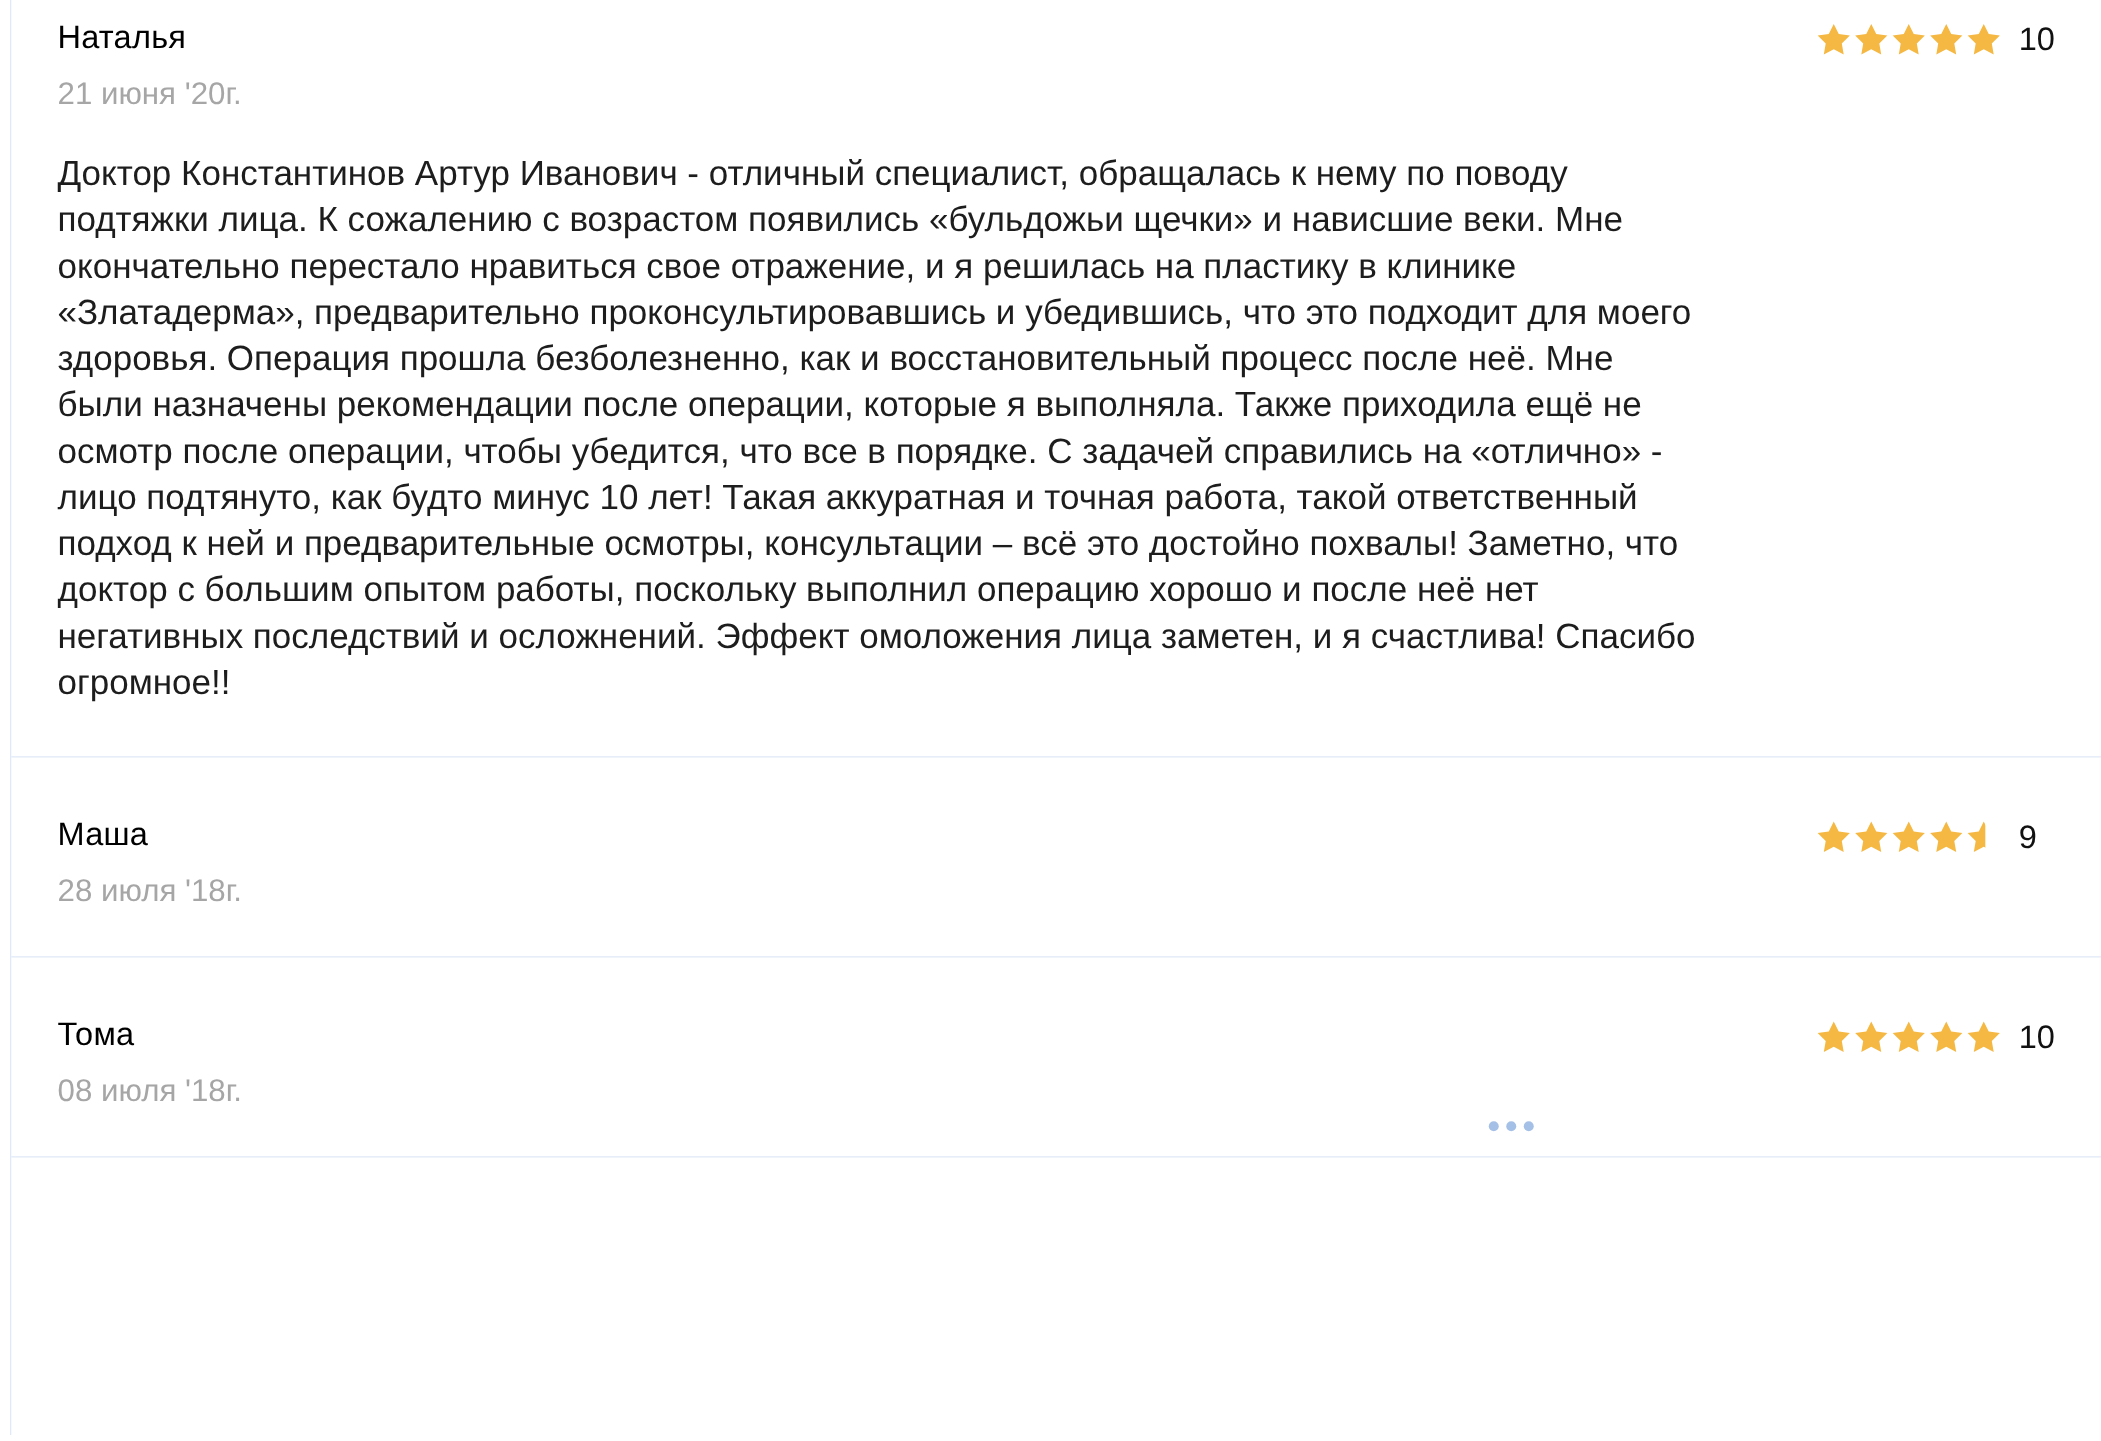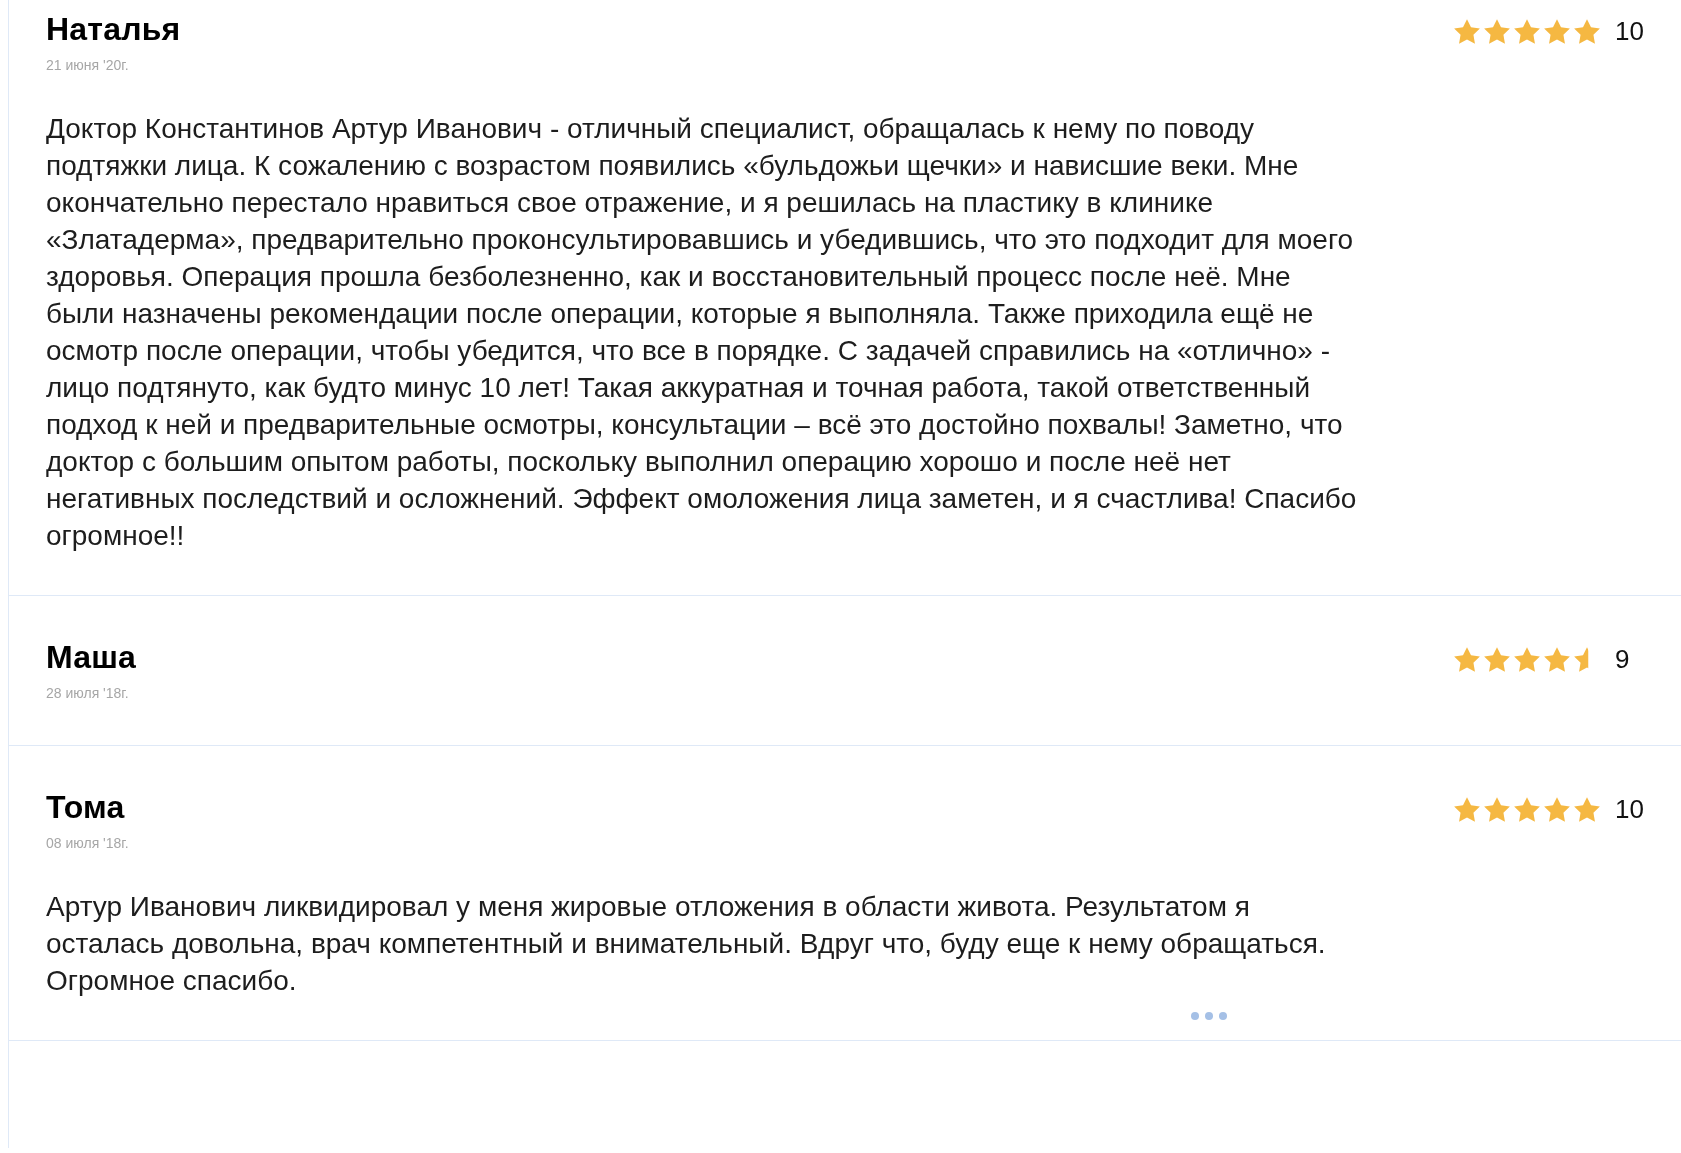--- a/index.html
+++ b/index.html
@@ -26,29 +26,29 @@
   .review-card.first {
     padding-top: 14px;
   }
   .review-header {
     display: flex;
     justify-content: space-between;
     align-items: flex-start;
   }
   .author-name {
     margin: 0;
-    font-size: 32px;
+    font-size: 26px;
     line-height: 30px;
-    font-weight: 700;
+    font-weight: 400;
     color: var(--c-name, #000000);
     letter-spacing: 0.2px;
   }
   .review-date {
-    margin-top: 10px;
-    font-size: 14px;
+    margin-top: 20px;
+    font-size: 25px;
     line-height: 22px;
     color: var(--c-date_text, #A6A6A6);
   }
   .rating-block {
     display: flex;
     align-items: center;
     gap: 13px;
     margin-top: 2px;
     flex: 0 0 auto;
   }
@@ -181,21 +181,20 @@
             <svg class="star" viewBox="0 0 24 24">
               <path d="M12 1.7l3.2 6.45 7.1 1.04-5.15 5.02 1.22 7.09L12 17.95 5.63 21.3l1.22-7.09L1.7 9.19l7.1-1.04z"></path>
             </svg>
             <svg class="star" viewBox="0 0 24 24">
               <path d="M12 1.7l3.2 6.45 7.1 1.04-5.15 5.02 1.22 7.09L12 17.95 5.63 21.3l1.22-7.09L1.7 9.19l7.1-1.04z"></path>
             </svg>
           </div>
         <div class="score">10</div>
       </div>
     </header>
-    <p class="review-text">Артур Иванович ликвидировал у меня жировые отложения в области живота. Результатом я осталась довольна, врач компетентный и внимательный. Вдруг что, буду еще к нему обращаться. Огромное спасибо.</p>
 
     <div class="more-dots">
       <span class="dot"></span>
       <span class="dot"></span>
       <span class="dot"></span>
     </div>
   </article>
 
 </main>
 

